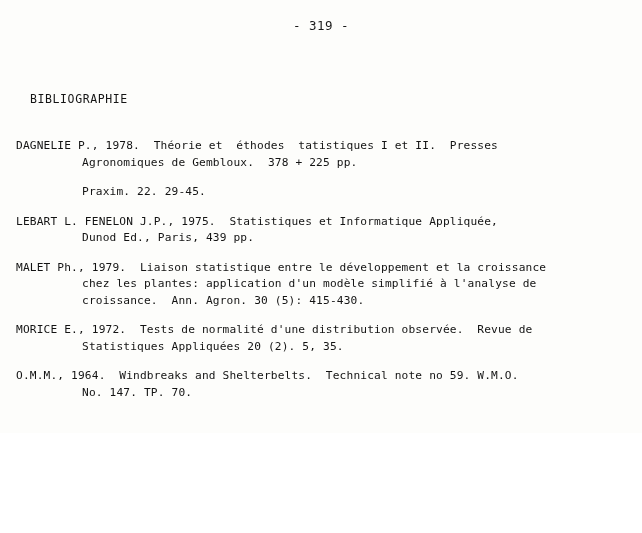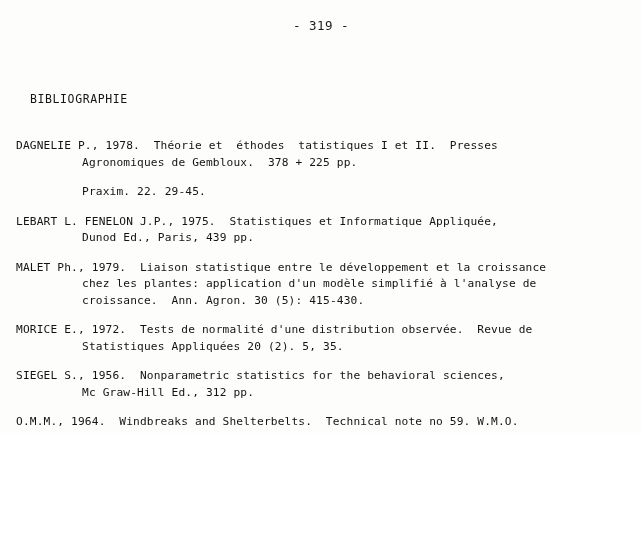--- a/index.html
+++ b/index.html
@@ -85,24 +85,20 @@
       <div class="line">MALET Ph., 1979.  Liaison statistique entre le développement et la croissance</div>
       <div class="line indent">chez les plantes: application d'un modèle simplifié à l'analyse de</div>
       <div class="line indent">croissance.  Ann. Agron. 30 (5): 415-430.</div>
     </div>
 
     <div class="entry">
       <div class="line">MORICE E., 1972.  Tests de normalité d'une distribution observée.  Revue de</div>
       <div class="line indent">Statistiques Appliquées 20 (2). 5, 35.</div>
     </div>
 
-    <div class="entry">
-      <div class="line">SIEGEL S., 1956.  Nonparametric statistics for the behavioral sciences,</div>
-      <div class="line indent">Mc Graw-Hill Ed., 312 pp.</div>
-    </div>
 
 
     <div class="entry">
       <div class="line">O.M.M., 1964.  Windbreaks and Shelterbelts.  Technical note no 59. W.M.O.</div>
       <div class="line indent">No. 147. TP. 70.</div>
     </div>
 
   </div>
 </div>
 

